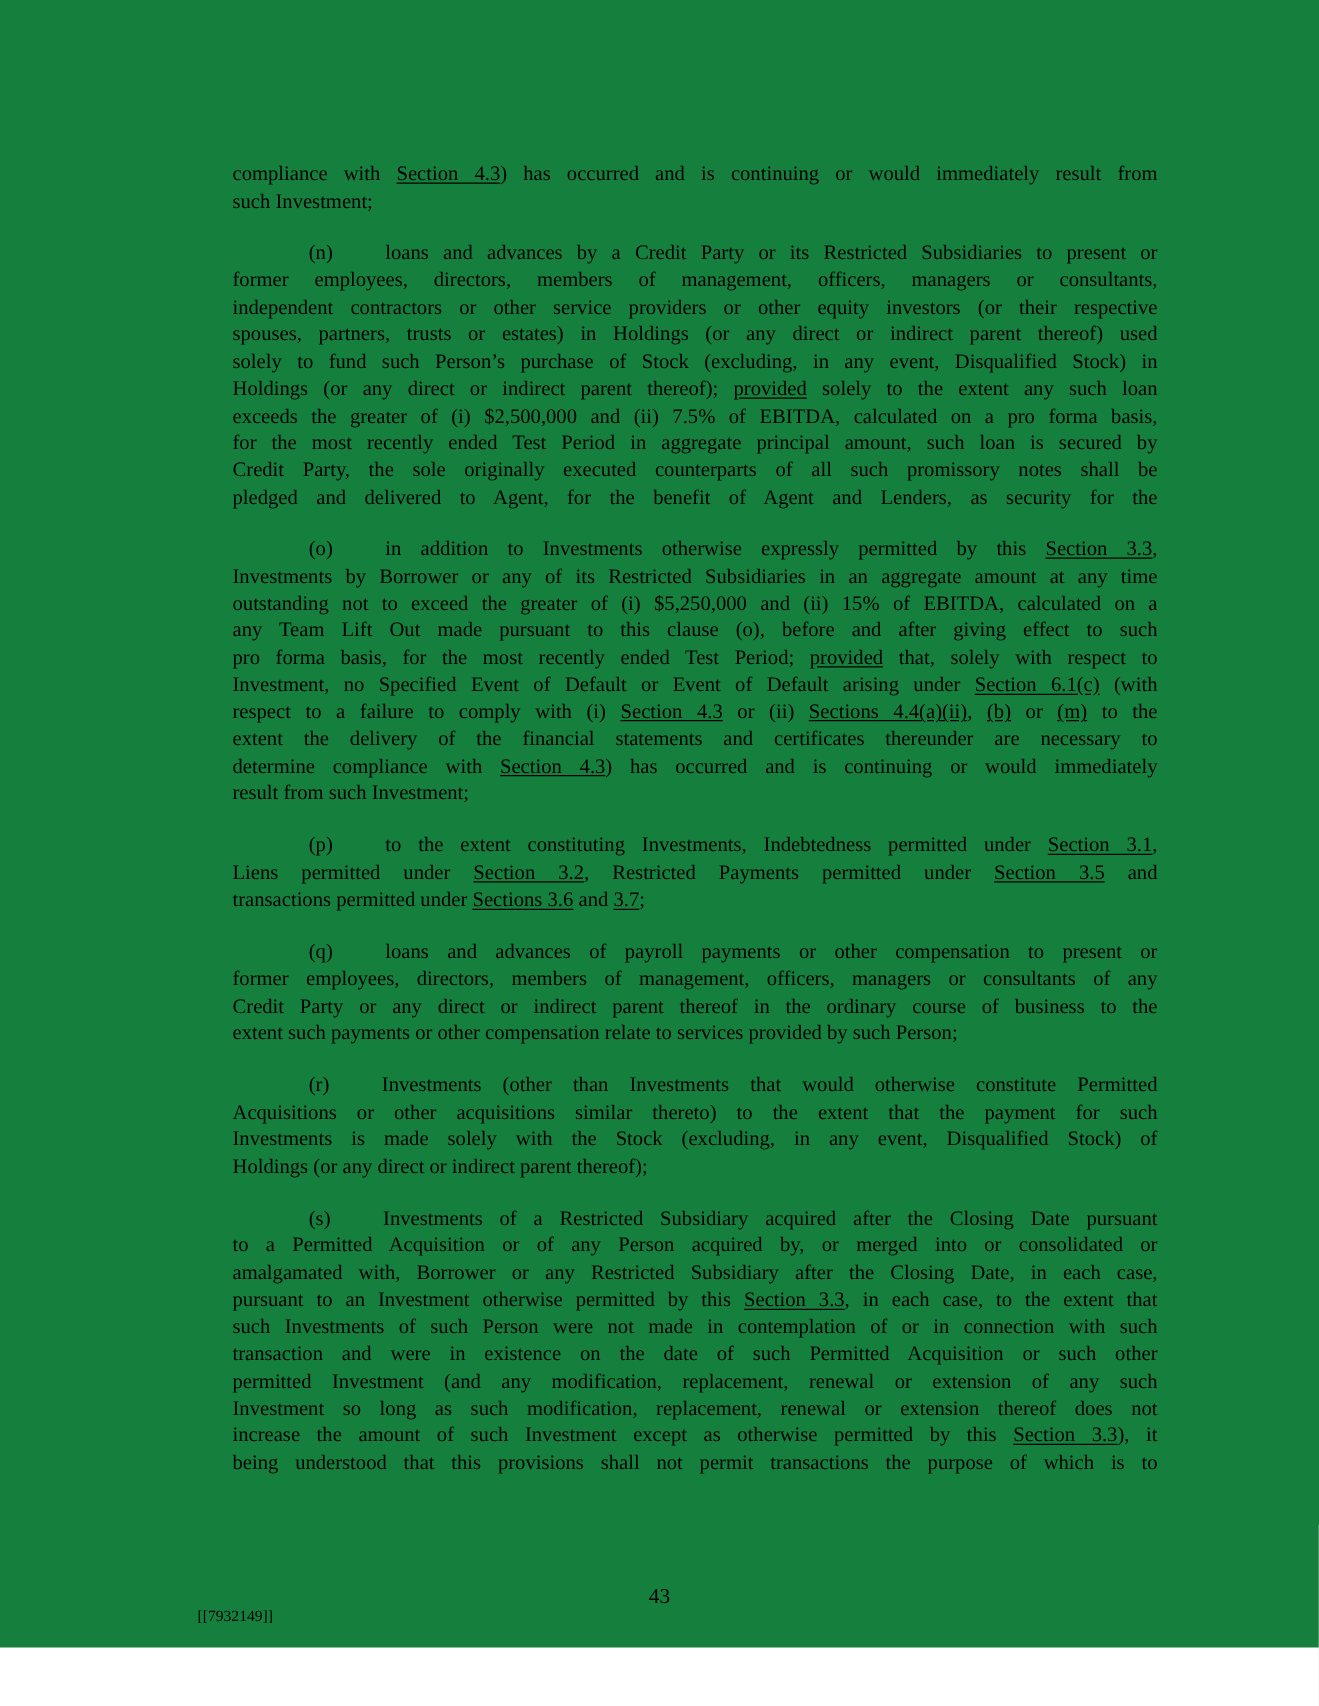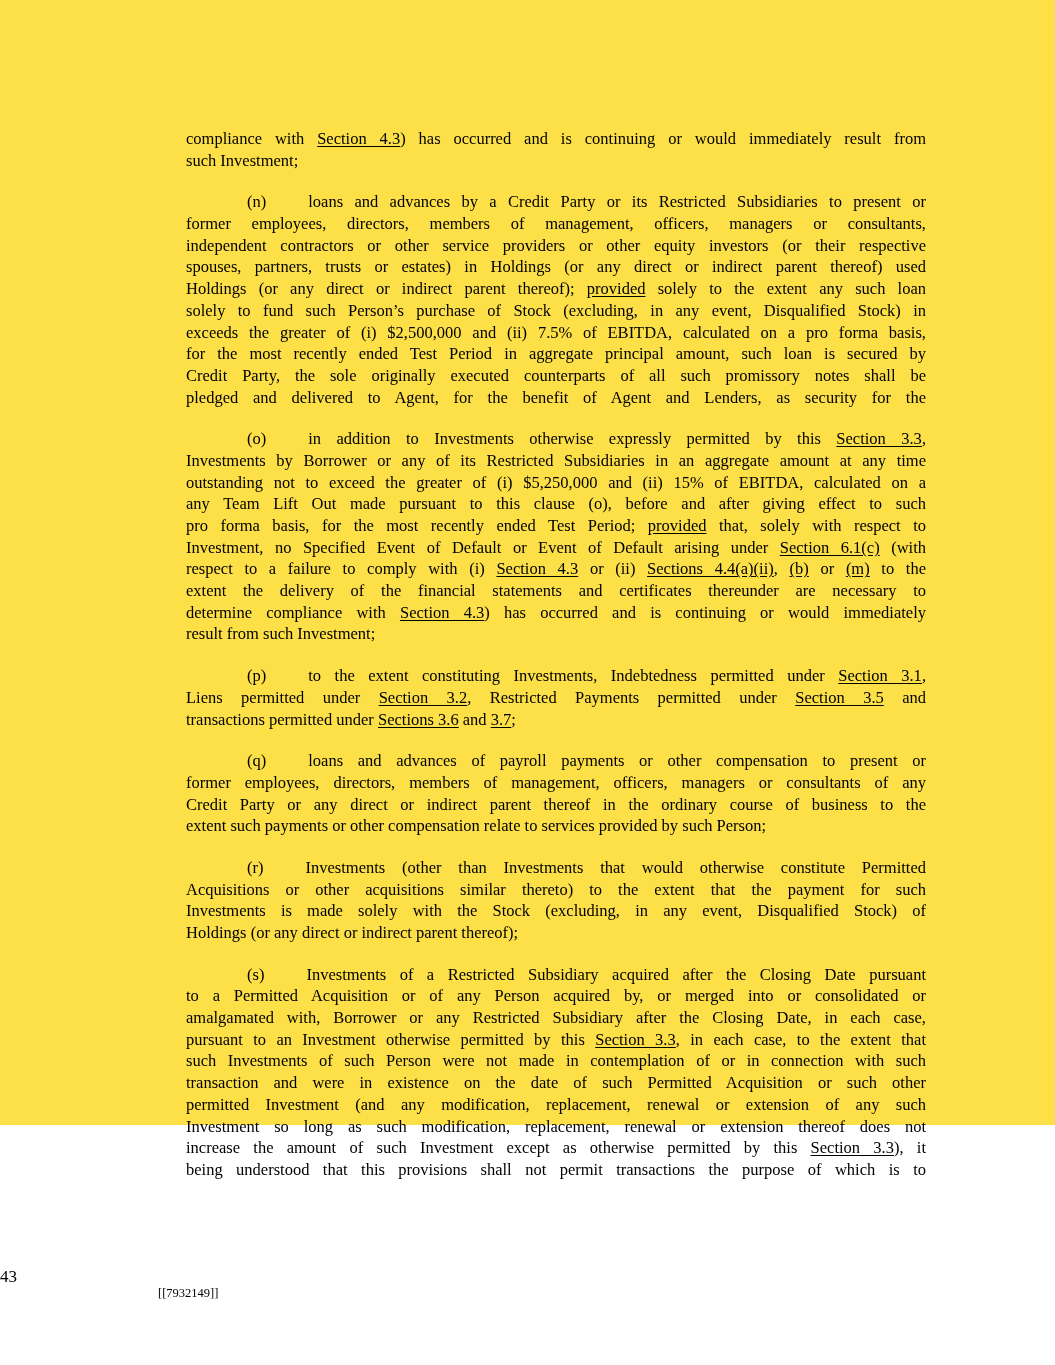--- a/index.html
+++ b/index.html
@@ -11,22 +11,22 @@
     position: relative;
     width: 1055px;
     height: 1365px;
     font-family: "Liberation Serif", "DejaVu Serif", serif;
     color: #000000;
     overflow: hidden;
   }
   .page {
     position: absolute;
     left: 0; top: 0;
-    width: 1055px; height: 1125px;
-    background: #fde047;
+    width: 1055px; height: 1318px;
+    background: #15803d;
   }
   .doc-body {
     position: absolute;
     left: 186px;
     top: 128px;
     width: 740px;
     font-size: 16.5px;
     line-height: 21.7px;
     text-align: justify;
   }
@@ -55,20 +55,21 @@
   }
   .u {
     text-decoration: underline;
     text-underline-offset: 2px;
   }
   .page-number {
     position: absolute;
     left: 0;
     top: 1266px;
     width: 1055px;
+    text-align: center;
     font-size: 17px;
     line-height: 21px;
   }
   .doc-id {
     position: absolute;
     left: 122px;
     top: 1286px;
     font-size: 12.5px;
     line-height: 15px;
     margin-left: 36px;
@@ -81,22 +82,22 @@
   <div class="doc-body">
       <div class="para">
         <div class="line"><span class="">compliance with </span><span class="u">Section 4.3</span><span class="">) has occurred and is continuing or would immediately result from</span></div>
         <div class="line endline"><span class="">such Investment;</span></div>
       </div>
       <div class="para">
         <div class="line"><span class="indent"></span><span class="plabel">(n)</span><span class="tab"></span><span class="">loans and advances by a Credit Party or its Restricted Subsidiaries to present or</span></div>
         <div class="line"><span class="">former employees, directors, members of management, officers, managers or consultants,</span></div>
         <div class="line"><span class="">independent contractors or other service providers or other equity investors (or their respective</span></div>
         <div class="line"><span class="">spouses, partners, trusts or estates) in Holdings (or any direct or indirect parent thereof) used</span></div>
+        <div class="line"><span class="">solely to fund such Person’s purchase of Stock (excluding, in any event, Disqualified Stock) in</span></div>
         <div class="line"><span class="">Holdings (or any direct or indirect parent thereof); </span><span class="u">provided</span><span class=""> solely to the extent any such loan</span></div>
-        <div class="line"><span class="">solely to fund such Person’s purchase of Stock (excluding, in any event, Disqualified Stock) in</span></div>
         <div class="line"><span class="">exceeds the greater of (i) $2,500,000 and (ii) 7.5% of EBITDA, calculated on a pro forma basis,</span></div>
         <div class="line"><span class="">for the most recently ended Test Period in aggregate principal amount, such loan is secured by</span></div>
         <div class="line"><span class="">Credit Party, the sole originally executed counterparts of all such promissory notes shall be</span></div>
         <div class="line"><span class="">pledged and delivered to Agent, for the benefit of Agent and Lenders, as security for the</span></div>
       </div>
       <div class="para">
         <div class="line"><span class="indent"></span><span class="plabel">(o)</span><span class="tab"></span><span class="">in addition to Investments otherwise expressly permitted by this </span><span class="u">Section 3.3</span><span class="">,</span></div>
         <div class="line"><span class="">Investments by Borrower or any of its Restricted Subsidiaries in an aggregate amount at any time</span></div>
         <div class="line"><span class="">outstanding not to exceed the greater of (i) $5,250,000 and (ii) 15% of EBITDA, calculated on a</span></div>
         <div class="line"><span class="">any Team Lift Out made pursuant to this clause (o), before and after giving effect to such</span></div>

